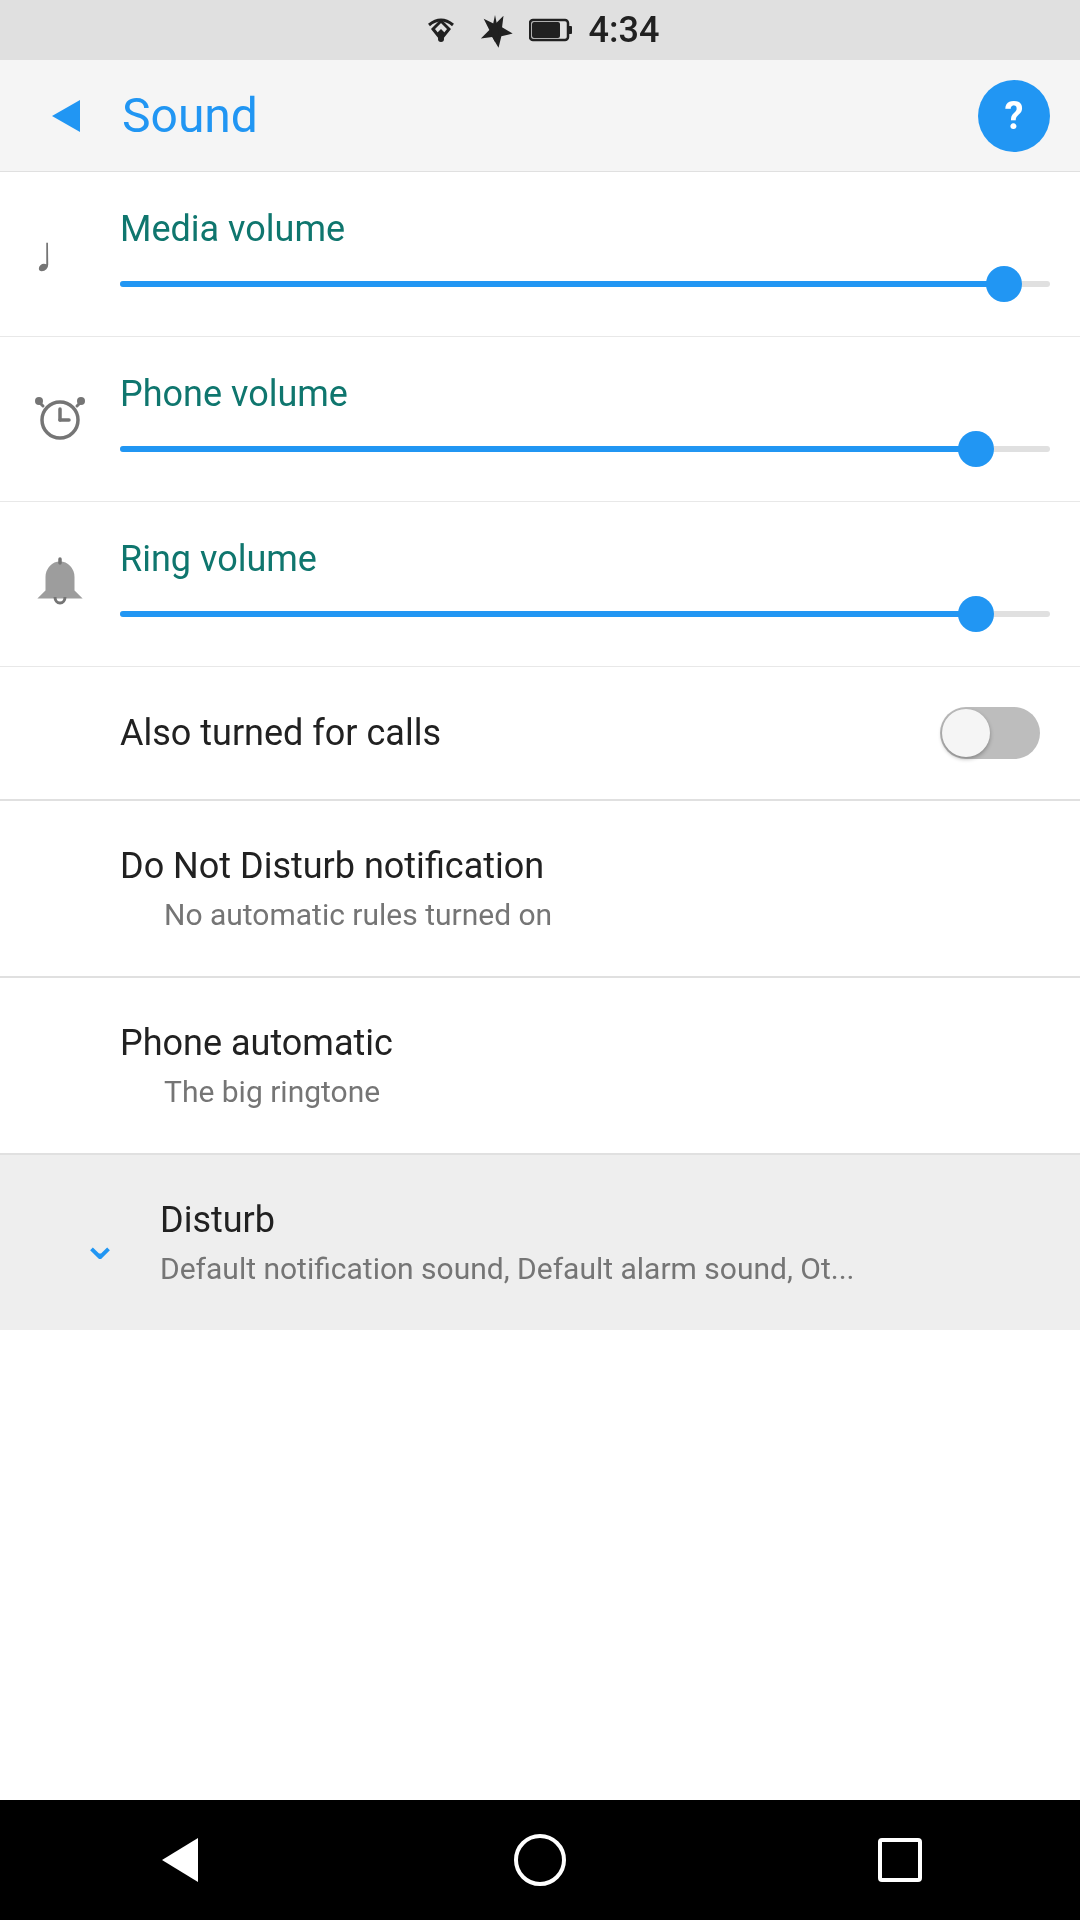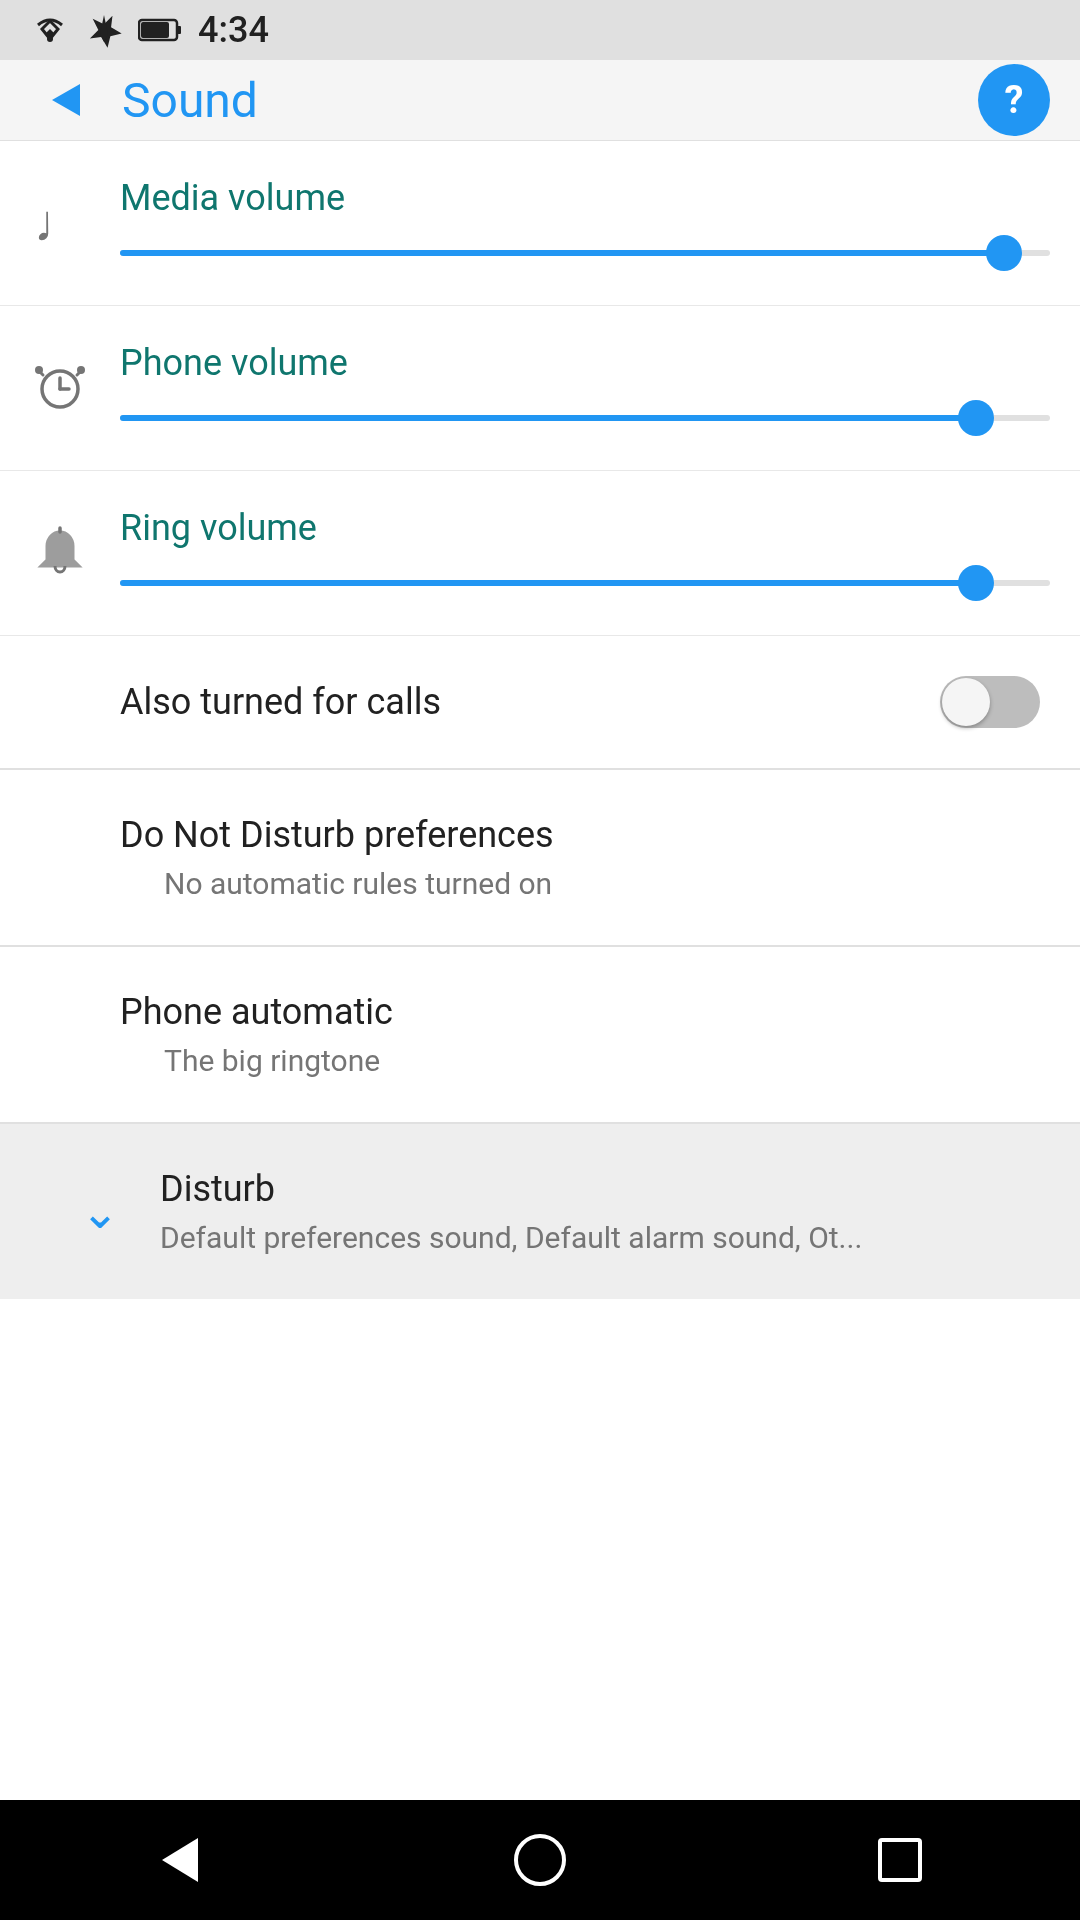--- a/index.html
+++ b/index.html
@@ -17,41 +17,41 @@
       display: flex;
       flex-direction: column;
     }
 
     
     .status-bar {
       background: #e0e0e0;
       height: 60px;
       display: flex;
       align-items: center;
-      justify-content: flex-start;
+      justify-content: center;
       padding: 0 30px;
       gap: 18px;
     }
 
     .status-icons {
       display: flex;
       align-items: center;
       gap: 16px;
     }
 
     .status-time {
       font-size: 36px;
       font-weight: 500;
       color: #212121;
     }
 
     
     .app-bar {
       background: #f5f5f5;
-      height: 81px;
+      height: 112px;
       display: flex;
       align-items: center;
       padding: 0 30px;
       border-bottom: 1px solid #e0e0e0;
     }
 
     .back-btn {
       width: 72px;
       height: 72px;
       display: flex;
@@ -407,36 +407,36 @@
 
   <div class="toggle-row">
     <span class="toggle-label">Also turned for calls</span>
     <div class="toggle-switch">
       <div class="toggle-track"></div>
       <div class="toggle-knob"></div>
     </div>
   </div>
 
   <div class="list-item">
-    <div class="list-item-title">Do Not Disturb preferences</div>
+    <div class="list-item-title">Do Not Disturb notification</div>
     <div class="list-item-subtitle">No automatic rules turned on</div>
   </div>
 
   <div class="list-item">
     <div class="list-item-title">Phone automatic</div>
     <div class="list-item-subtitle">The big ringtone</div>
   </div>
 
   <div class="advanced-row">
     <div class="advanced-icon-area">
       <span class="chevron-down">⌄</span>
     </div>
     <div class="advanced-content">
       <div class="advanced-title">Disturb</div>
-      <div class="advanced-subtitle">Default preferences sound, Default alarm sound, Ot...</div>
+      <div class="advanced-subtitle">Default notification sound, Default alarm sound, Ot...</div>
     </div>
   </div>
 
 </div>
 
 <div class="nav-bar">
   <div class="nav-btn">
     <div class="nav-back"></div>
   </div>
   <div class="nav-btn">

